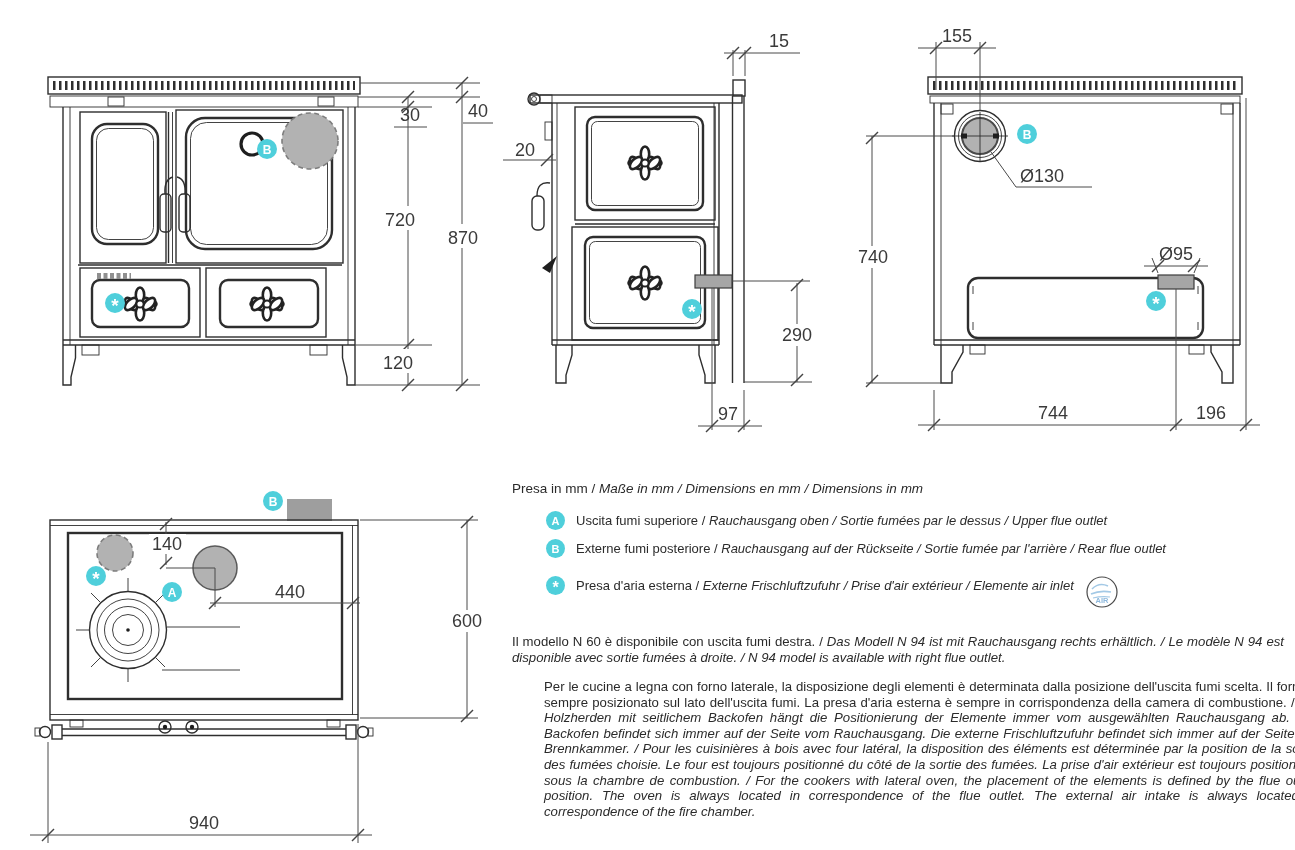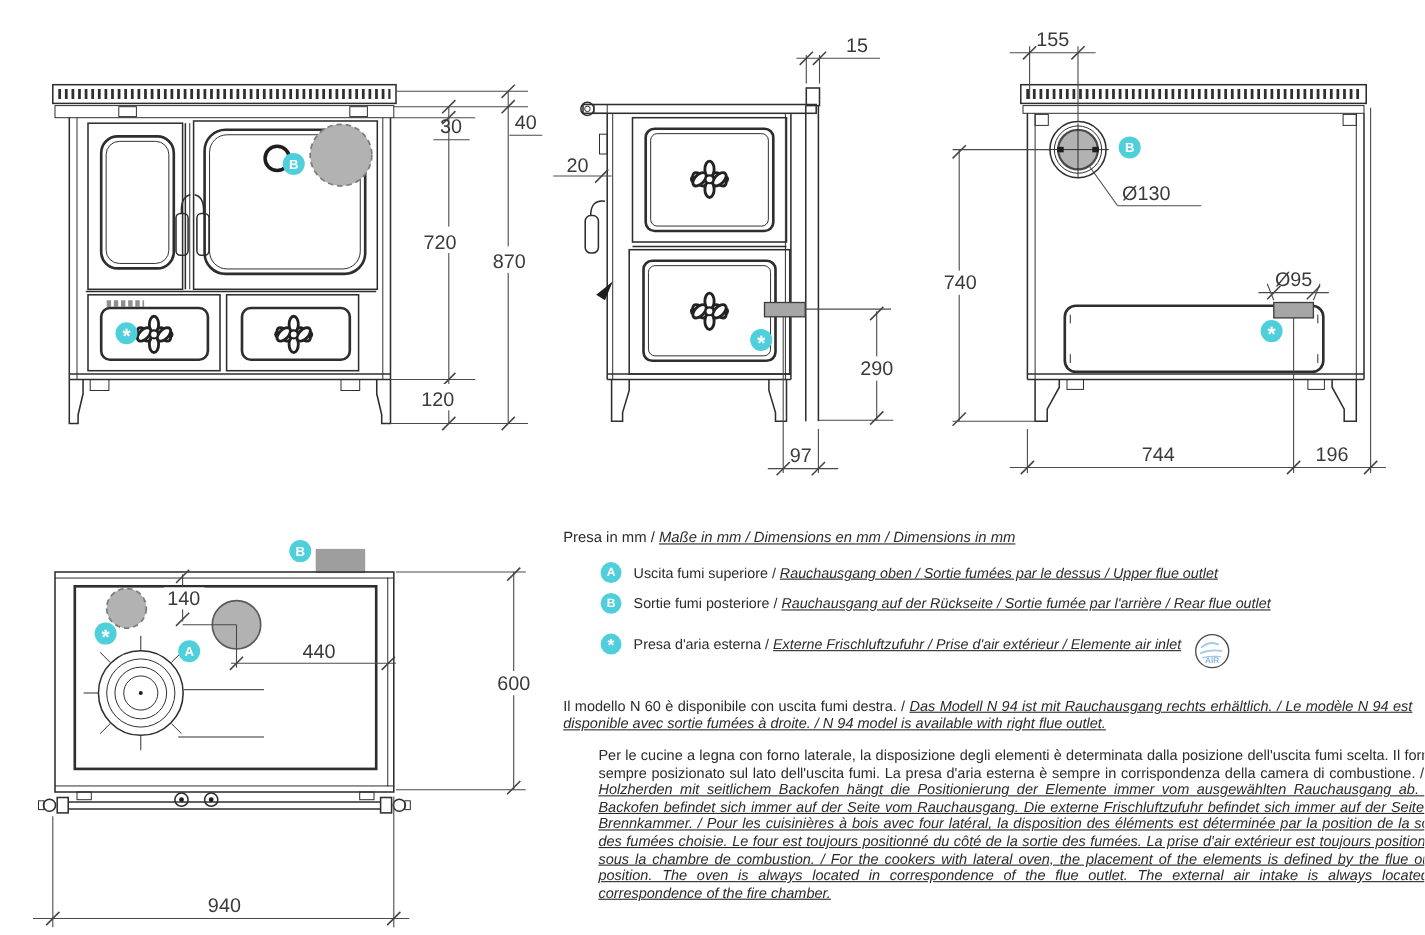--- a/index.html
+++ b/index.html
@@ -19,21 +19,21 @@
   text.badgestar{font-family:"Liberation Sans",sans-serif;font-size:19px;font-weight:bold;fill:#ffffff;}
 
   
   .abs{position:absolute;}
   .legend-header{font-size:13.5px;}
   .legend-row{position:absolute;display:flex;align-items:center;}
   .badge{display:inline-flex;align-items:center;justify-content:center;width:19px;height:19px;
          border-radius:50%;color:#fff;font-size:11px;font-weight:bold;flex:0 0 19px;margin-right:11px;}
   .badge .star{font-size:16px;line-height:8px;position:relative;top:3px;}
   .lg-txt{font-size:13px;white-space:nowrap;}
-  .it{font-style:italic;text-decoration:underline;}
+  .it{font-style:italic;}
   .note{font-size:13.2px;line-height:15.6px;text-align:justify;}
   .airicon{margin-left:10px;position:relative;top:9px;}
 </style>
 </head>
 <body>
 
 <div id="stage">
 
 <svg id="drawing" width="1295" height="850" viewBox="0 0 1295 850">
   <defs>
@@ -371,21 +371,21 @@
       <span>Uscita fumi superiore /</span>
       <span class="it">Rauchausgang oben  / Sortie fumées par le dessus / Upper flue outlet</span>
     </span>
   </div>
 
   <div class="legend-row" style="left:546px;top:539px;">
     <span class="badge" style="background:#4fcfdb">
         <span>B</span>
       </span>
     <span class="lg-txt">
-      <span>Sortie fumi posteriore /</span>
+      <span>Externe fumi posteriore /</span>
       <span class="it">Rauchausgang auf der Rückseite / Sortie fumée par l'arrière / Rear flue outlet</span>
     </span>
   </div>
 
   <div class="legend-row" style="left:546px;top:567px;">
     <span class="badge" style="background:#4fcfdb">
         <span class="star">*</span>
       </span>
     <span class="lg-txt">
       <span>Presa d'aria esterna /</span>

